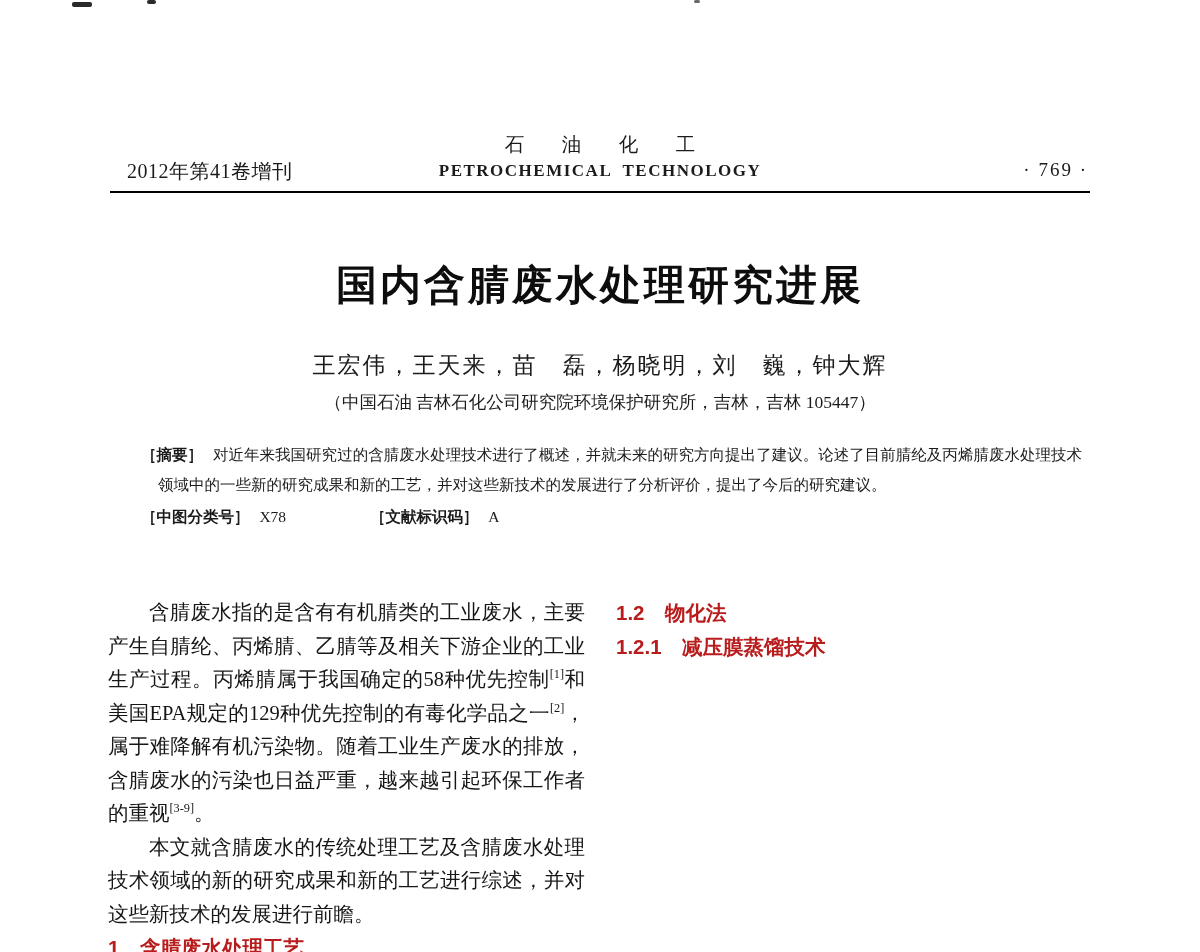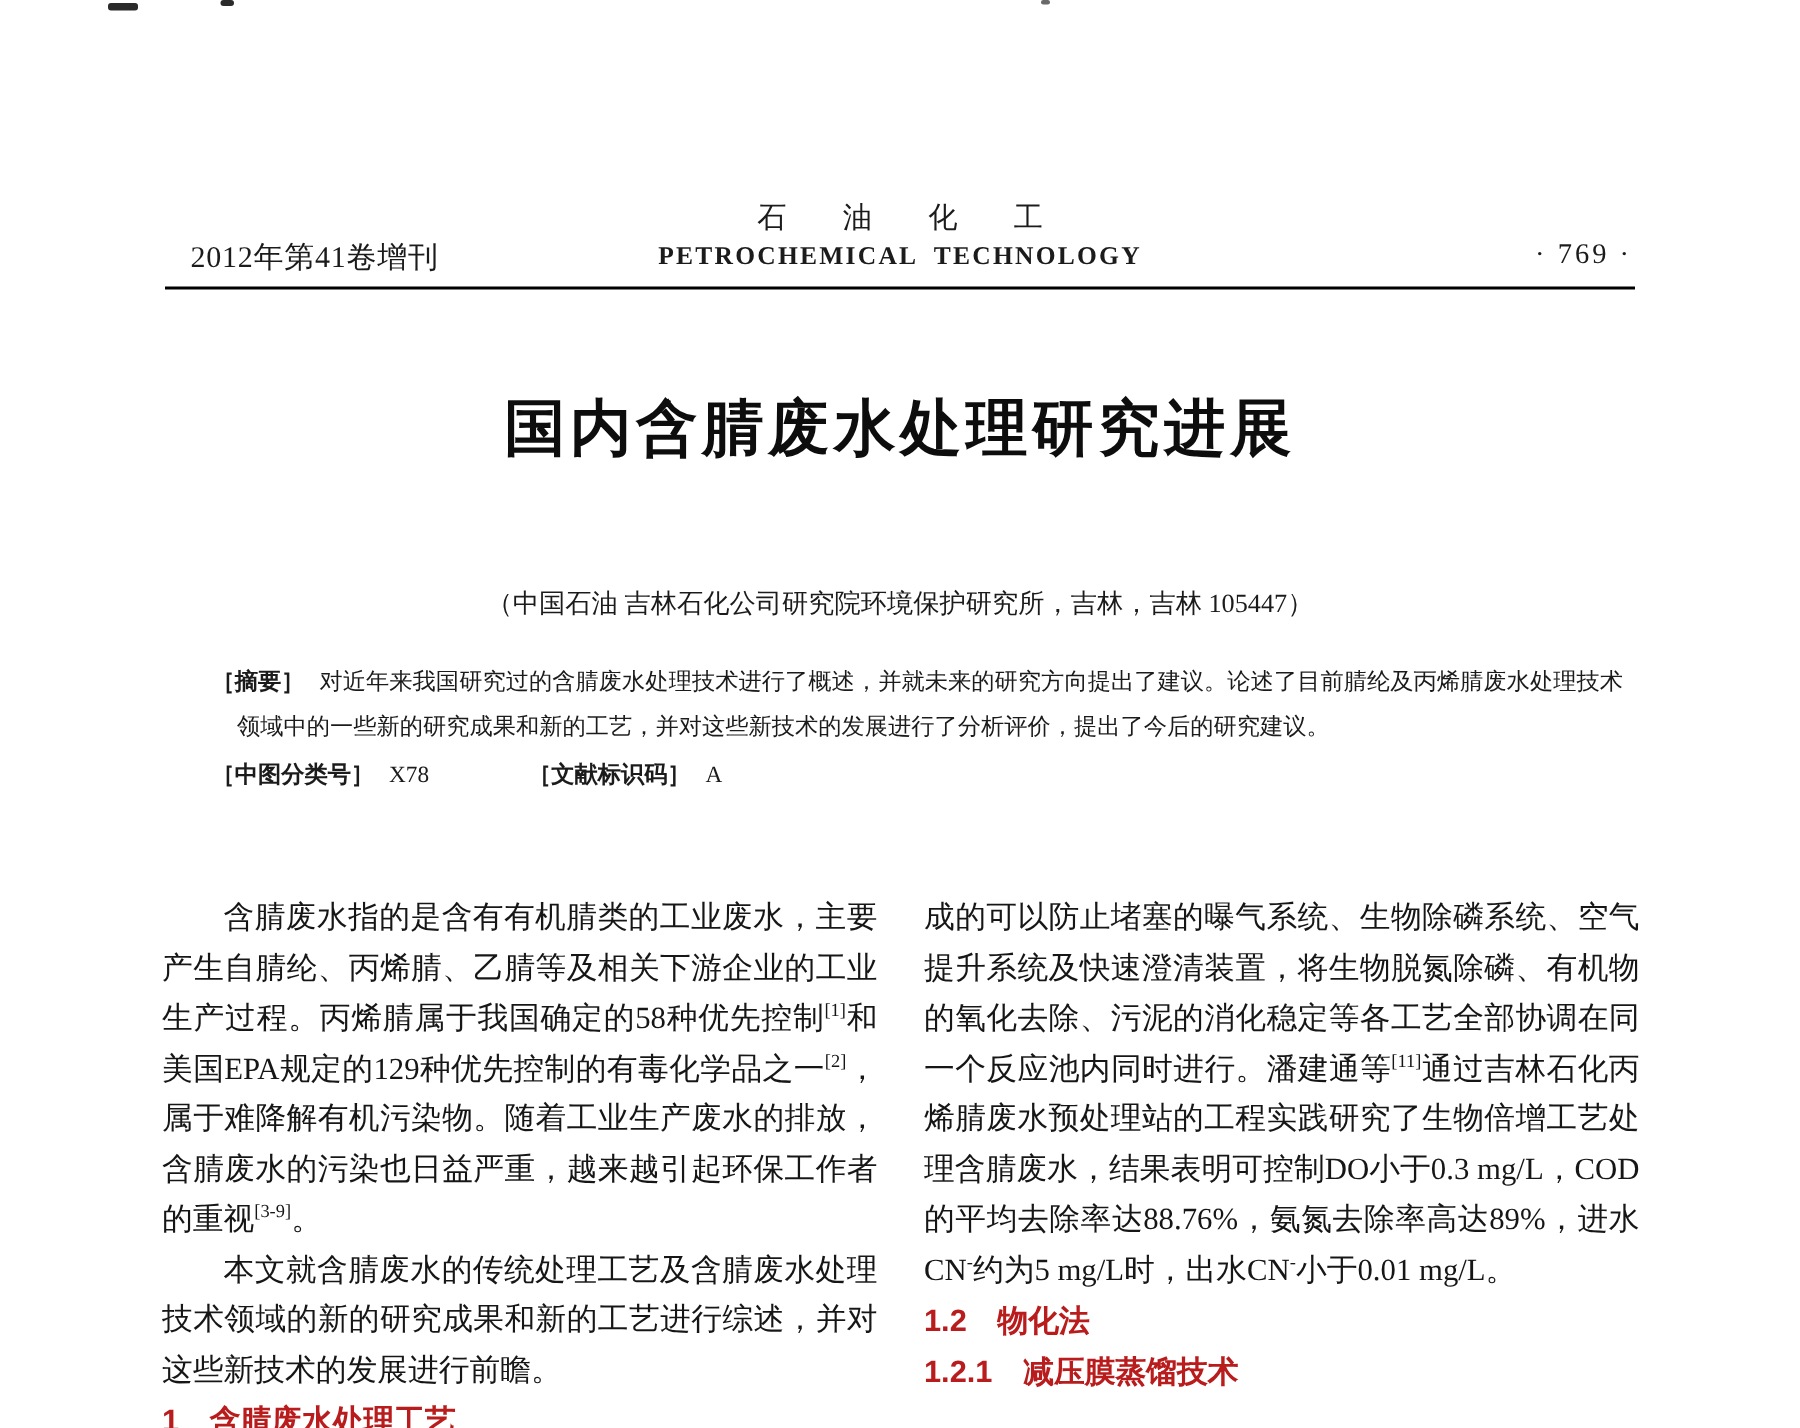--- a/index.html
+++ b/index.html
@@ -63,21 +63,21 @@
 
   
   .meta {
     position: absolute; left: 141px; top: 440px; width: 941px;
     font-size: 15.5px; line-height: 30px;
   }
   .meta .abstract { padding-left: 17px; text-indent: -17px; text-align: justify; }
   .meta .label { font-weight: bold; }
   .meta .keywords { margin-top: 2px; }
   .meta .clc { margin-top: 2px; }
-  .meta .clc .gap { margin-left: 62px; }
+  .meta .clc .gap { margin-left: 80px; }
   .meta .val { margin-left: 6px; }
 
   
   .col {
     position: absolute; top: 596px; width: 477px;
     font-size: 20.5px; line-height: 33.5px;
     text-align: justify; color: #161616;
   }
   .col-left  { left: 108px; }
   .col-right { left: 616px; }
@@ -100,20 +100,21 @@
 
   <header>
     <div class="issue">2012年第41卷增刊</div>
     <div class="journal-cn">石　油　化　工</div>
     <div class="journal-en">PETROCHEMICAL  TECHNOLOGY</div>
     <div class="page-number">· 769 ·</div>
     <div class="header-rule"></div>
   </header>
 
   <h1 class="title">国内含腈废水处理研究进展</h1>
+  <div class="authors">王宏伟，王天来，苗　磊，杨晓明，刘　巍，钟大辉</div>
   <div class="affiliation">（中国石油 吉林石化公司研究院环境保护研究所，吉林，吉林 105447）</div>
 
   <section class="meta">
     <p class="abstract">
       <span class="label">［摘要］</span>
       <span class="val">对近年来我国研究过的含腈废水处理技术进行了概述，并就未来的研究方向提出了建议。论述了目前腈纶及丙烯腈废水处理技术领域中的一些新的研究成果和新的工艺，并对这些新技术的发展进行了分析评价，提出了今后的研究建议。</span>
     </p>
     <p class="clc">
       <span class="label">［中图分类号］</span>
       <span class="val">X78</span>
@@ -122,18 +123,17 @@
     </p>
   </section>
 
   <div class="col col-left">
     <p class="indent">含腈废水指的是含有有机腈类的工业废水，主要产生自腈纶、丙烯腈、乙腈等及相关下游企业的工业生产过程。丙烯腈属于我国确定的58种优先控制<sup>[1]</sup>和美国EPA规定的129种优先控制的有毒化学品之一<sup>[2]</sup>，属于难降解有机污染物。随着工业生产废水的排放，含腈废水的污染也日益严重，越来越引起环保工作者的重视<sup>[3-9]</sup>。</p>
     <p class="indent">本文就含腈废水的传统处理工艺及含腈废水处理技术领域的新的研究成果和新的工艺进行综述，并对这些新技术的发展进行前瞻。</p>
     <h2 class="sec">1　含腈废水处理工艺</h2>
   </div>
 
   <div class="col col-right">
-    <p>成的可以防止堵塞的曝气系统、生物除磷系统、空气提升系统及快速澄清装置，将生物脱氮除磷、有机物的氧化去除、污泥的消化稳定等各工艺全部协调在同一个反应池内同时进行。潘建通等<sup>[11]</sup>通过吉林石化丙烯腈废水预处理站的工程实践研究了生物倍增工艺处理含腈废水，结果表明可控制DO小于0.3 mg/L，COD的平均去除率达88.76%，氨氮去除率高达89%，进水CN<sup>-</sup>约为5 mg/L时，出水CN<sup>-</sup>小于0.01 mg/L。</p>
     <h2 class="sec">1.2　物化法</h2>
     <h3 class="subsec">1.2.1　减压膜蒸馏技术</h3>
   </div>
 
 </div>
 
 </body></html>

